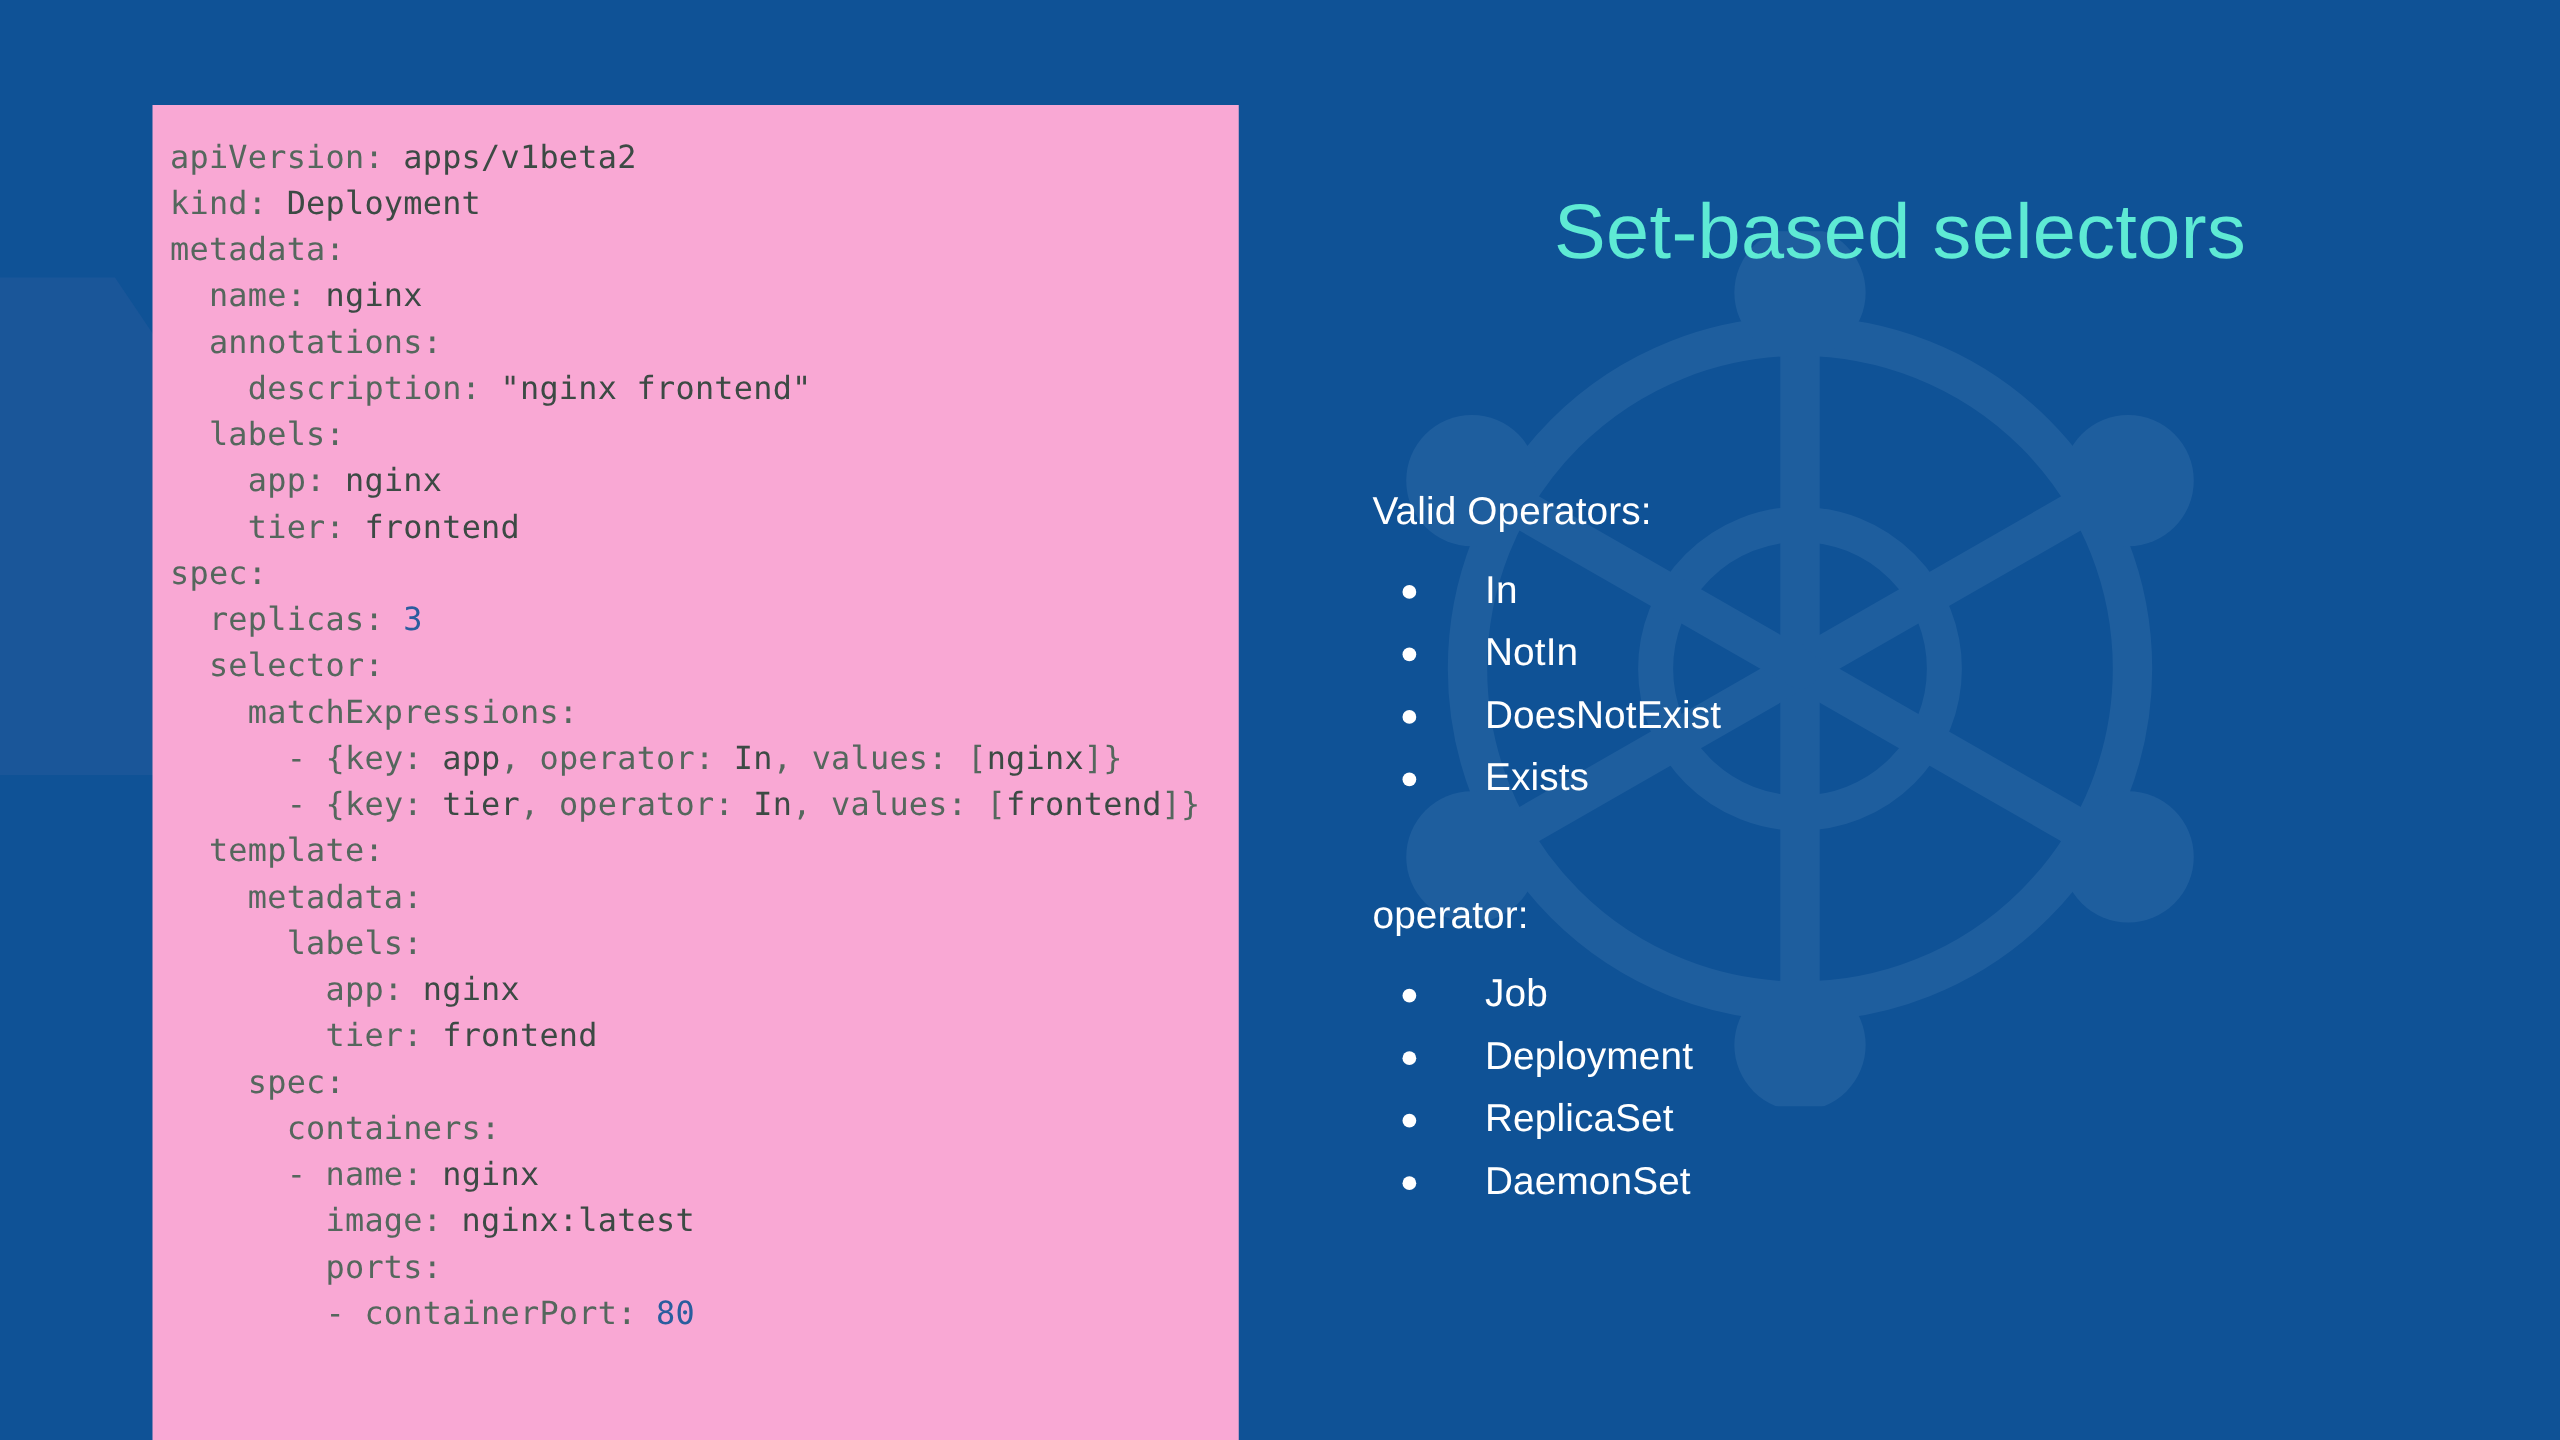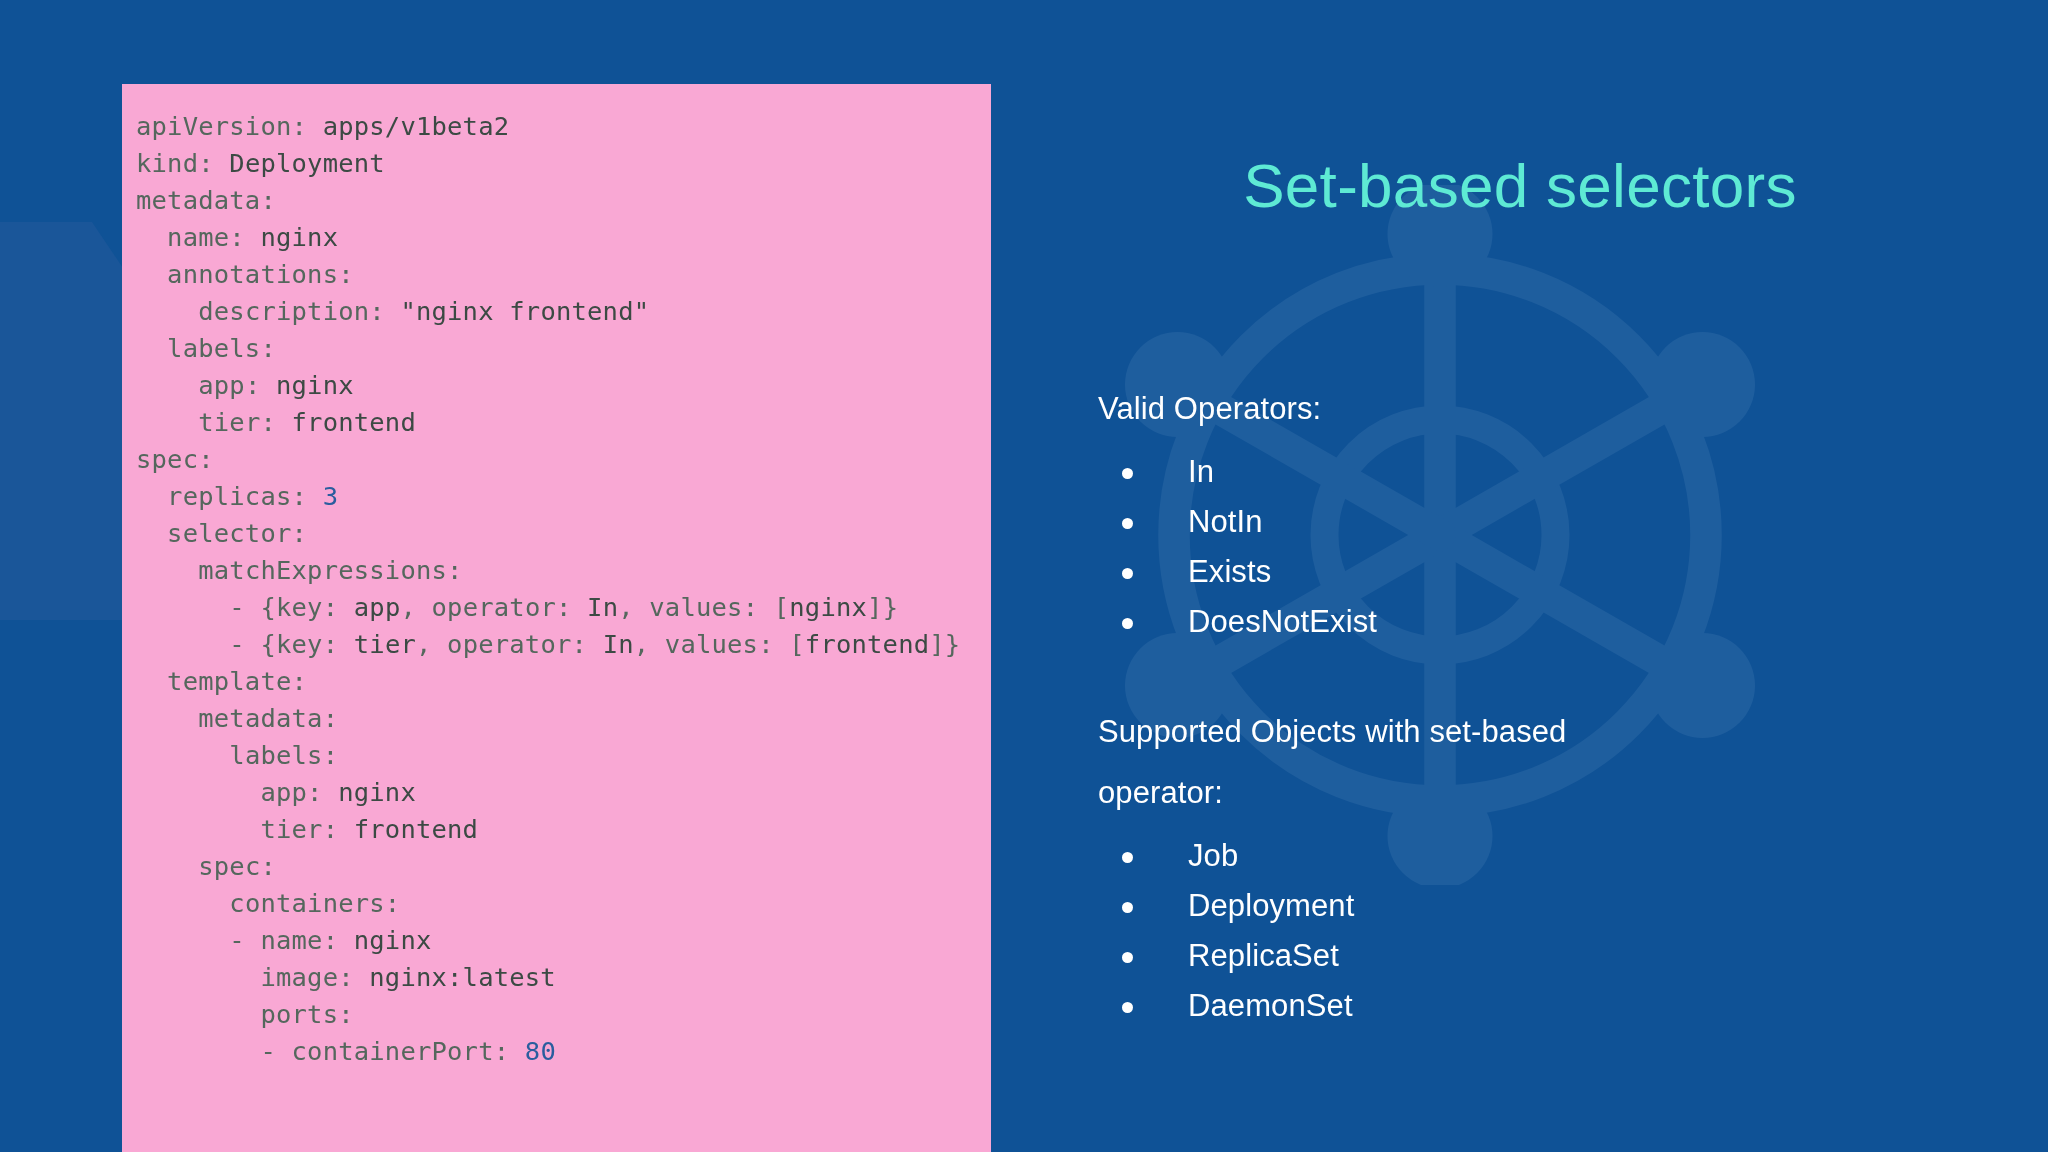--- a/index.html
+++ b/index.html
@@ -164,27 +164,26 @@
 
   <div class="title">Set-based selectors</div>
 
   <div class="body-col">
 
     <p class="lead">Valid Operators:</p>
 
     <ul class="bullets">
       <li>In</li>
       <li>NotIn</li>
+      <li>DoesNotExist</li>
       <li>Exists</li>
-      <li>DoesNotExist</li>
     </ul>
 
     <div class="gap"></div>
 
-    <p class="lead">Supported Objects with set-based</p>
     <p class="lead">operator:</p>
 
     <ul class="bullets">
       <li>Job</li>
       <li>Deployment</li>
       <li>ReplicaSet</li>
       <li>DaemonSet</li>
     </ul>
 
   </div>

